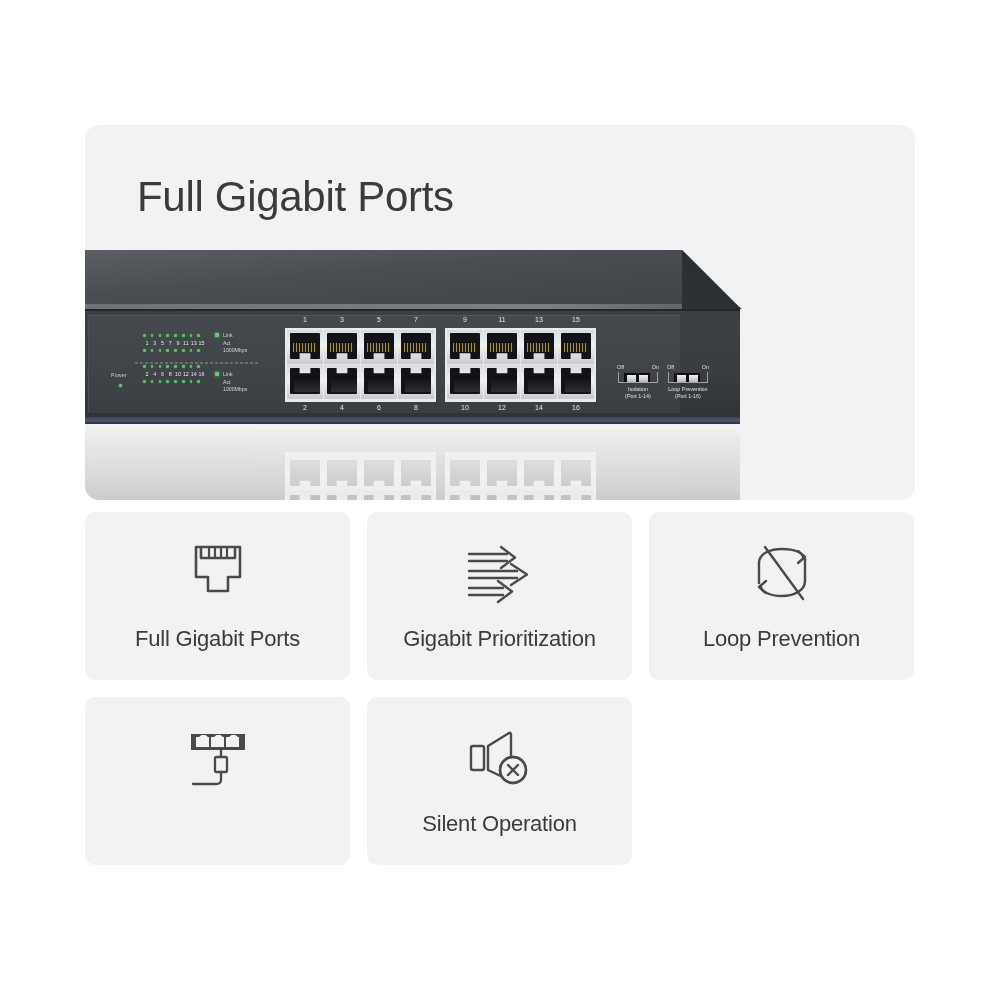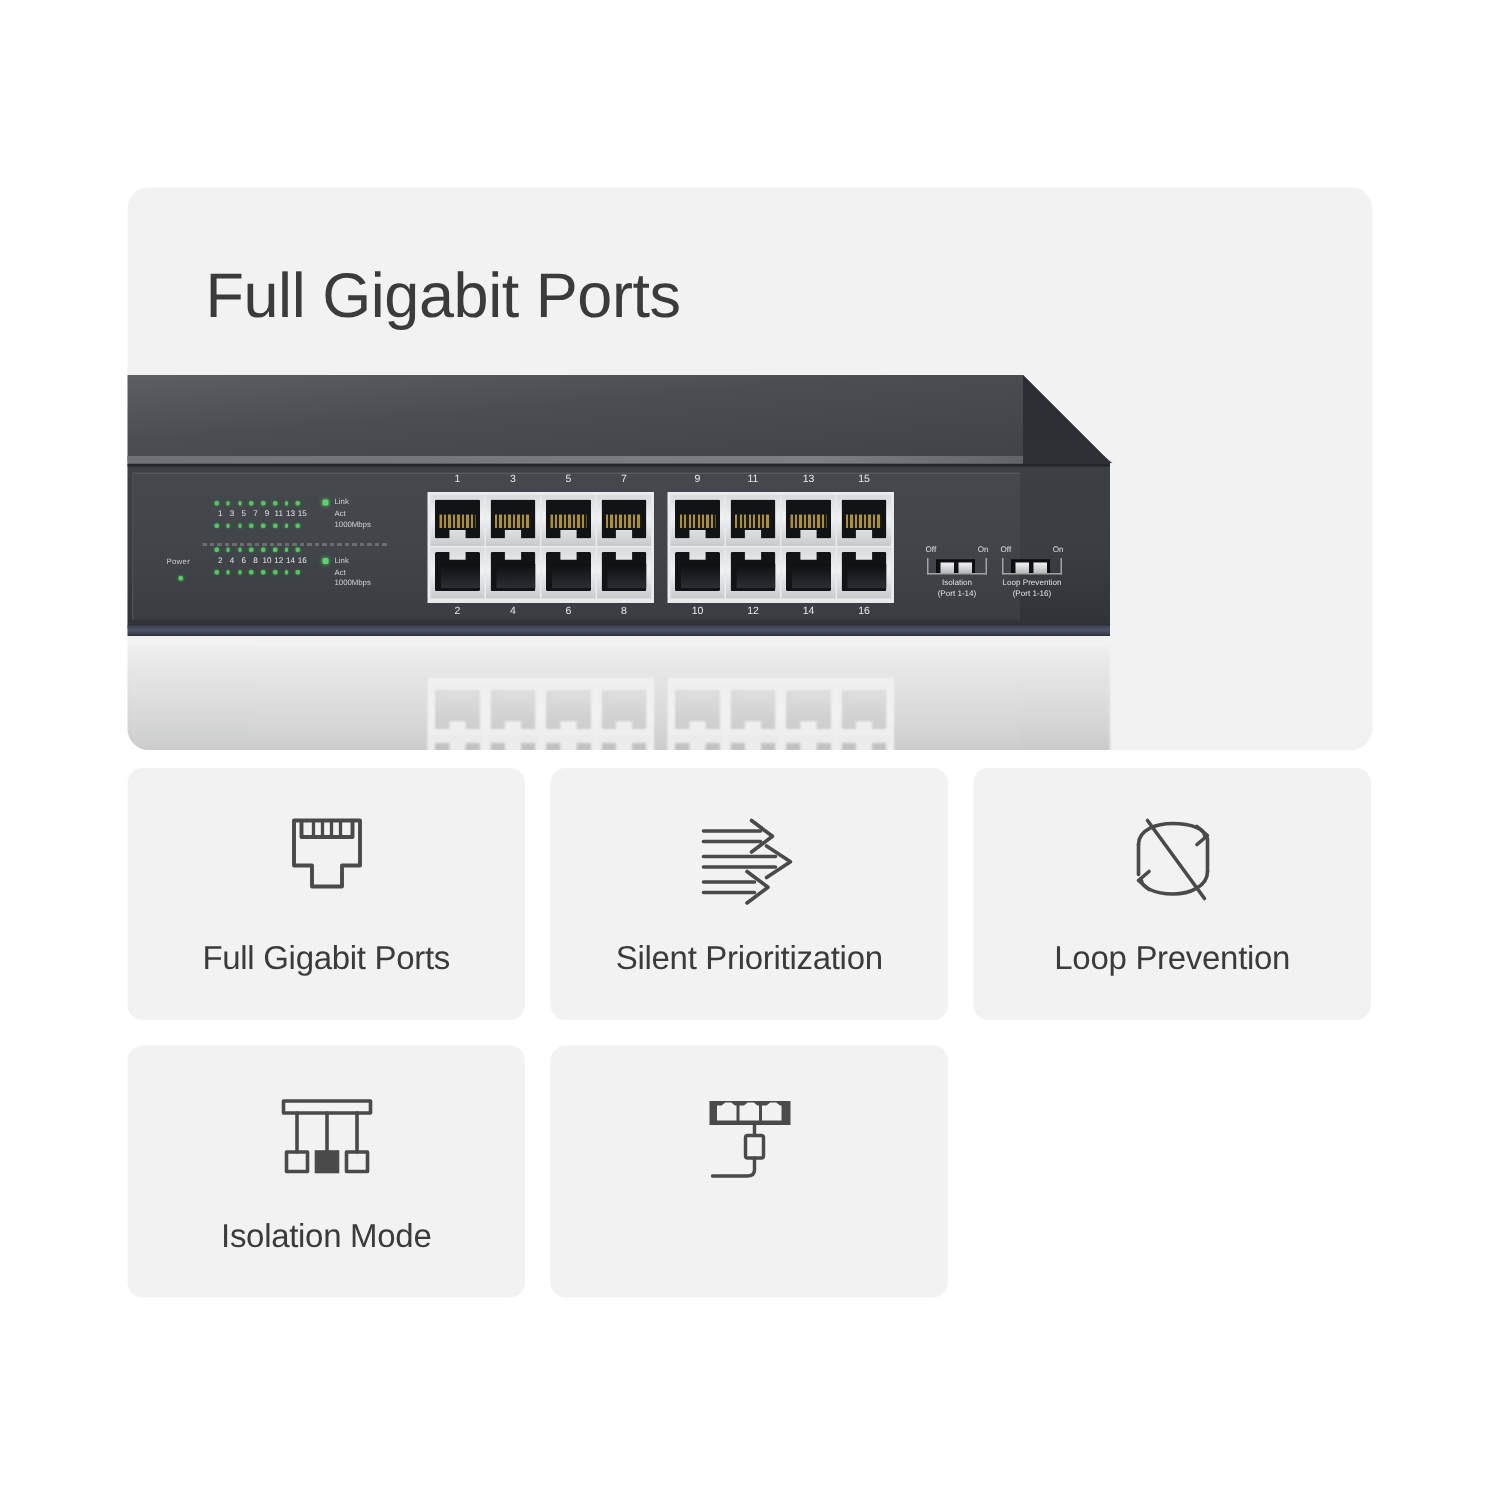--- a/index.html
+++ b/index.html
@@ -676,21 +676,21 @@
             <line x1="8" y1="30" x2="56" y2="30"></line>
             <line x1="8" y1="37" x2="56" y2="37"></line>
             <path d="M50 23 L66 33.5 L50 44"></path>
 
             <line x1="8" y1="47" x2="42" y2="47"></line>
             <line x1="8" y1="54" x2="42" y2="54"></line>
             <path d="M37 40 L51 50.5 L37 61"></path>
           </g>
         </svg>
       </div>
-      <div class="flabel">Silent Prioritization</div>
+      <div class="flabel">Gigabit Prioritization</div>
     </div>
 
     <div class="fcard">
       <div class="ficon">
         <svg width="78" height="66" viewBox="0 0 78 66">
           <g fill="none" stroke="#4a4a4a" stroke-width="2.4" stroke-linecap="round" stroke-linejoin="round">
 
             <path d="M16 22 C16 12 28 8 39 8 C52 8 60 12 60 16"></path>
             <path d="M55 10 L62 16 L55 22"></path>
 
@@ -700,55 +700,53 @@
             <path d="M16 22 L16 42"></path>
             <path d="M62 18 L62 40"></path>
 
             <line x1="22" y1="6" x2="60" y2="58"></line>
           </g>
         </svg>
       </div>
       <div class="flabel">Loop Prevention</div>
     </div>
 
-    <div class="fcard">
-      <div class="ficon">
-        <svg width="76" height="66" viewBox="0 0 76 66">
-          <g fill="none" stroke="#4a4a4a" stroke-width="2.4" stroke-linejoin="round" stroke-linecap="round">
-
-            <rect x="9" y="8" width="58" height="8"></rect>
-
-            <line x1="18" y1="16" x2="18" y2="42"></line>
-            <line x1="38" y1="16" x2="38" y2="42"></line>
-            <line x1="58" y1="16" x2="58" y2="42"></line>
-
-            <rect x="11" y="42" width="14" height="13"></rect>
-            <rect x="51" y="42" width="14" height="13"></rect>
-          </g>
-
-          <rect x="31" y="42" width="14" height="13" fill="#4a4a4a" stroke="#4a4a4a" stroke-width="2.4"></rect>
-        </svg>
-      </div>
-      <div class="flabel">Isolation Mode</div>
-    </div>
 
     <div class="fcard">
       <div class="ficon">
         <svg width="76" height="66" viewBox="0 0 76 66">
 
           <rect x="11" y="8" width="54" height="16" fill="#4a4a4a"></rect>
           <path d="M16 11 h13 v10 h-13 Z M19 11 l2.5 -2 h4 l2.5 2" fill="#f2f2f2"></path>
           <path d="M31 11 h13 v10 h-13 Z M34 11 l2.5 -2 h4 l2.5 2" fill="#f2f2f2"></path>
           <path d="M46 11 h13 v10 h-13 Z M49 11 l2.5 -2 h4 l2.5 2" fill="#f2f2f2"></path>
 
           <g fill="none" stroke="#4a4a4a" stroke-width="2.3" stroke-linecap="round" stroke-linejoin="round">
             <line x1="41" y1="24" x2="41" y2="31"></line>
             <rect x="35" y="31" width="12" height="15" rx="1.5"></rect>
             <path d="M41 46 L41 54 Q41 58 36 58 L13 58"></path>
           </g>
         </svg>
       </div>
     </div>
 
+    <div class="fcard">
+      <div class="ficon">
+        <svg width="76" height="66" viewBox="0 0 76 66">
+          <g fill="none" stroke="#4a4a4a" stroke-width="2.4" stroke-linejoin="round" stroke-linecap="round">
+
+            <rect x="9" y="20" width="13" height="24" rx="2"></rect>
+
+            <path d="M26 20 L47 7 Q49 6 49 9 L49 52 Q49 55 47 54 L26 44 Z"></path>
+
+            <circle cx="51" cy="44" r="13" fill="#f2f2f2"></circle>
+            <circle cx="51" cy="44" r="13"></circle>
+            <line x1="46" y1="39" x2="56" y2="49"></line>
+            <line x1="56" y1="39" x2="46" y2="49"></line>
+          </g>
+        </svg>
+      </div>
+      <div class="flabel">Silent Operation</div>
+    </div>
 
   </div>
 
 </div>
 
 </body></html>

